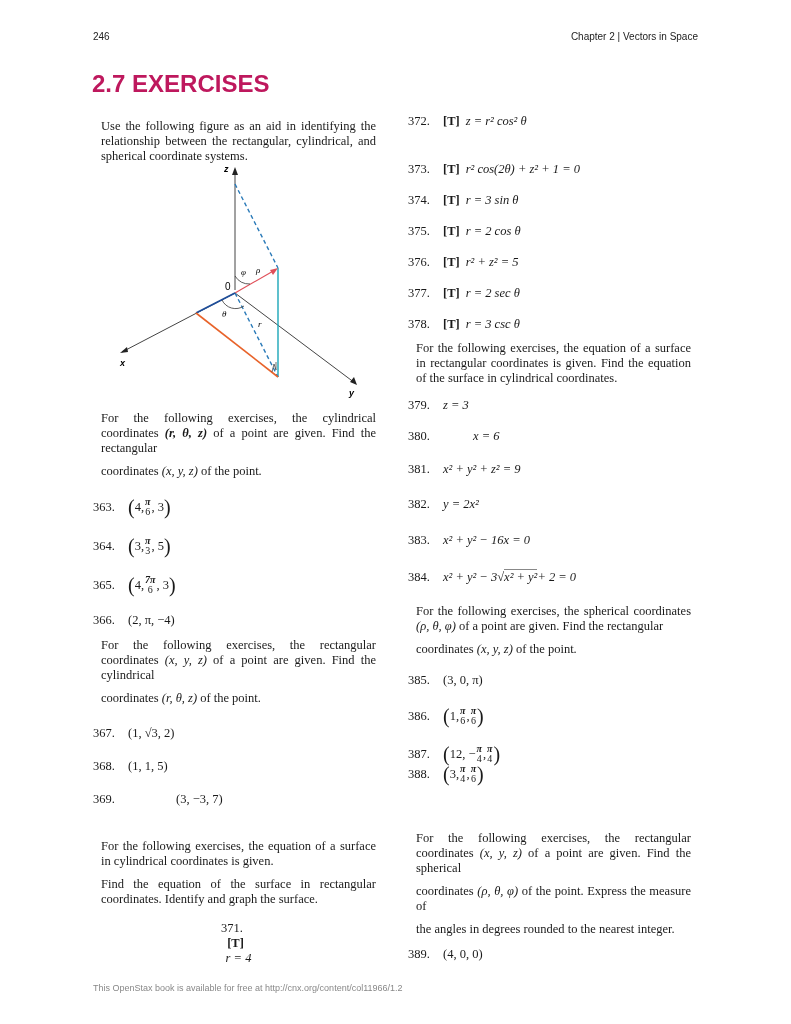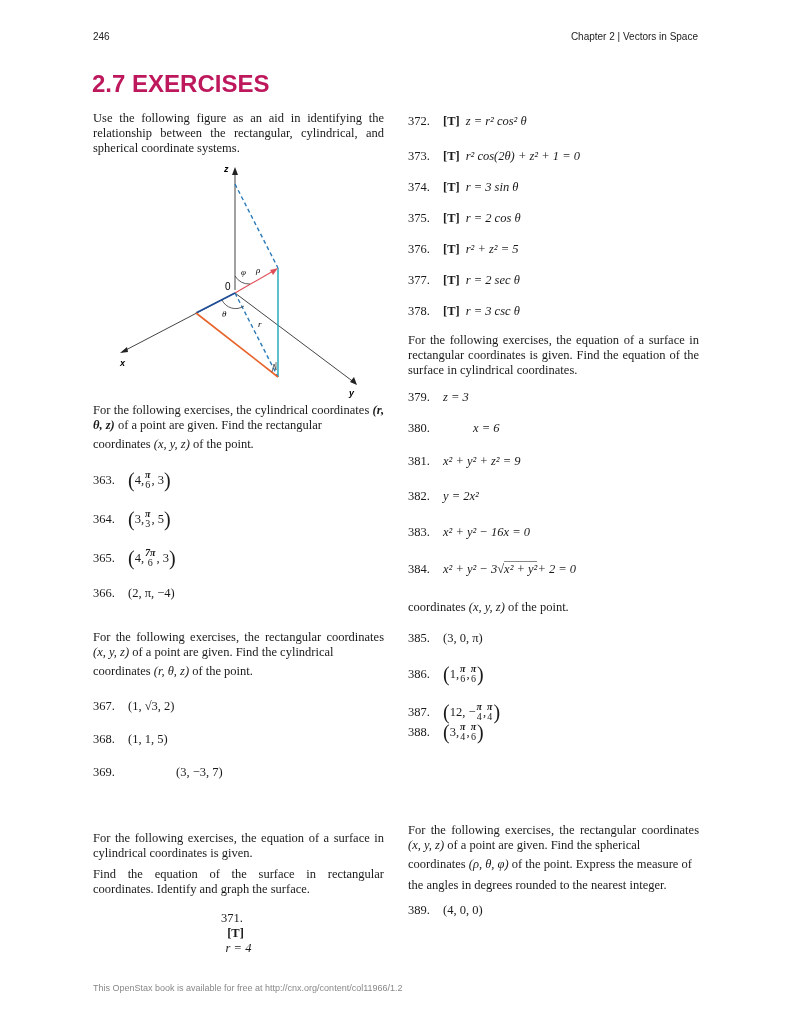--- a/index.html
+++ b/index.html
@@ -6,21 +6,21 @@
   body { width:791px; height:1024px; position:relative; overflow:hidden;
          font-family:"Liberation Serif", serif; color:#1a1a1a; }
   .hdr { position:absolute; top:31px; font-family:"Liberation Sans", sans-serif; font-size:10px; color:#222; }
   .hdr.left { left:93px; }
   .hdr.right { right:93px; }
   .title { position:absolute; left:92px; top:70px; font-family:"Liberation Sans", sans-serif;
            font-weight:bold; font-size:24px; color:#be185d; margin:0; }
   .col { position:absolute; top:111px; width:291px; font-size:12.5px; line-height:15px; }
   .col.left { left:93px; }
   .col.right { left:408px; }
-  p.intro { margin:0; text-align:justify; }
+  p.intro { margin:8px; text-align:justify; }
   .m { font-style:italic; }
   .ex { display:flex; align-items:center; white-space:nowrap; }
   .num { display:inline-block; width:35px; }
   .tag { font-weight:bold; margin-right:6px; }
   .frac { display:inline-flex; flex-direction:column; align-items:center; vertical-align:middle;
           font-size:10px; line-height:10px; margin:0 1px; }
   .frac .n { font-style:italic; font-weight:bold; }
   .big { font-size:20px; line-height:15px; font-weight:300; }
   .sqrt { border-top:1px solid #888; padding-top:0px; }
   .figure { position:absolute; left:110px; top:160px; width:270px; height:240px; }
@@ -161,21 +161,21 @@
     <span class="m">r = 4</span>
   </div>
 </div>
 
 <div class="col right" style="top:114px;">
   <div class="ex">
     <span class="num">372.</span>
     <span class="tag">[T]</span>
     <span class="m">z = r² cos² θ</span>
   </div>
-  <div class="ex" style="margin-top:20px;">
+  <div class="ex" style="margin-top:33px;">
     <span class="num">373.</span>
     <span class="tag">[T]</span>
     <span class="m">r² cos(2θ) + z² + 1 = 0</span>
   </div>
   <div class="ex" style="margin-top:16px;">
     <span class="num">374.</span>
     <span class="tag">[T]</span>
     <span class="m">r = 3 sin θ</span>
   </div>
   <div class="ex" style="margin-top:16px;">
@@ -225,20 +225,25 @@
   <div class="ex" style="margin-top:21px;">
     <span class="num">384.</span>
     <span class="m">x² + y² − 3</span>
       <span>√</span>
       <span class="m sqrt">x² + y²</span>
       <span class="m"> + 2 = 0</span>
   </div>
 </div>
 
 <div class="col right" style="top:596px;">
+  <p class="intro">
+    <span>For the following exercises, the spherical coordinates</span>
+    <span class="m">(ρ, θ, φ)</span>
+    <span>of a point are given. Find the rectangular</span>
+  </p>
   <p class="intro" style="margin-top:4px;">
     <span>coordinates</span>
     <span class="m">(x, y, z)</span>
     <span>of the point.</span>
   </p>
   <div class="ex" style="margin-top:16px;">
     <span class="num">385.</span>
     <span>(3, 0, π)</span>
   </div>
   <div class="ex" style="margin-top:18px;">

